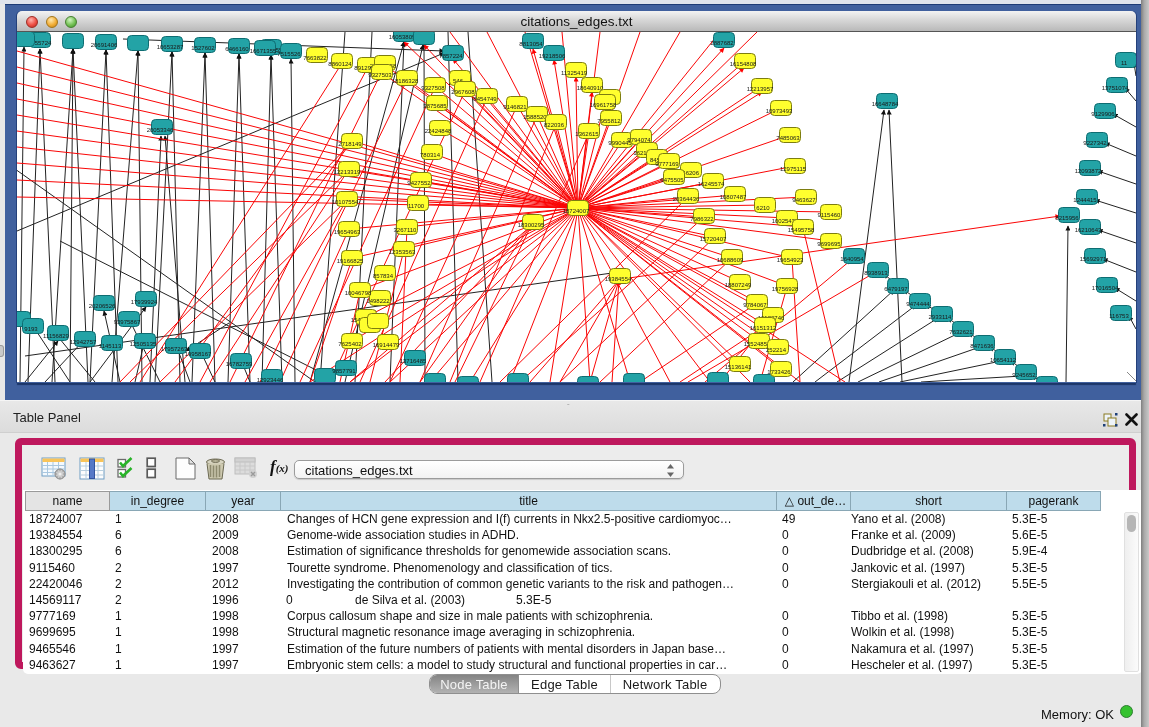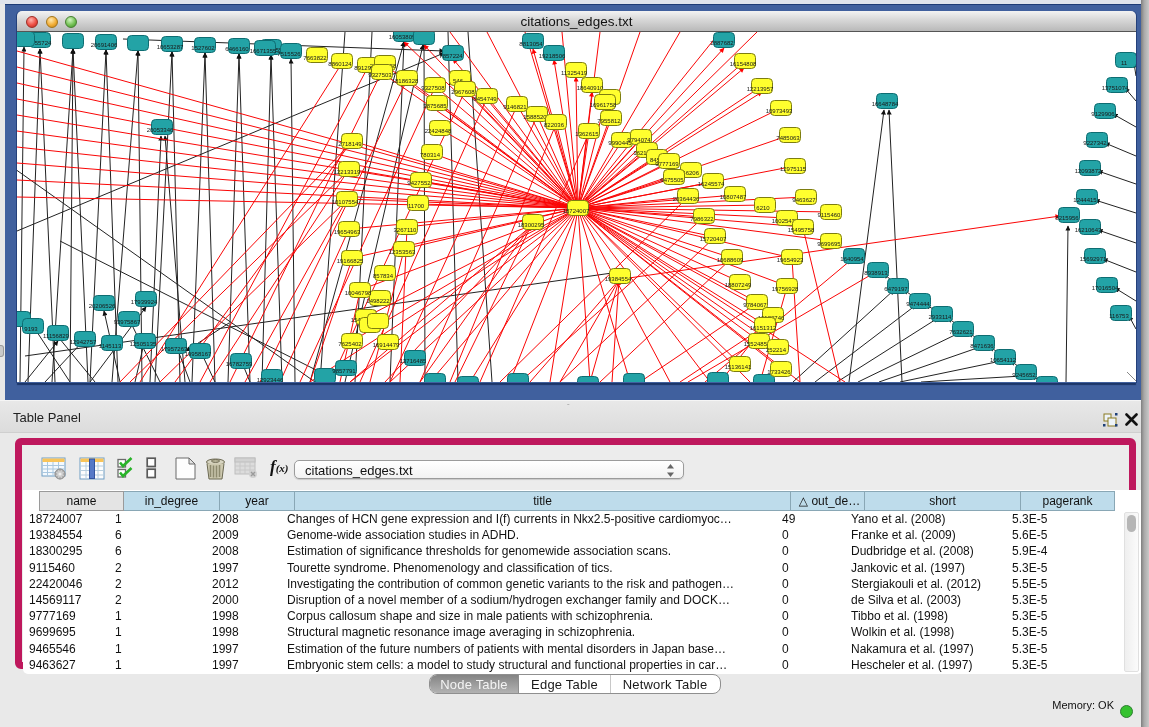--- a/index.html
+++ b/index.html
@@ -18,37 +18,37 @@
 #tablepanel{position:absolute;left:0;top:400px;width:1141px;height:327px;background:#e9e9e9}
 #tpheader{position:absolute;left:0;top:0;width:1141px;height:33px;background:linear-gradient(#e8e8e8,#dcdcdc);border-top:1px solid #f5f5f5;border-bottom:1px solid #cfcfcf}
 #tpheader span{position:absolute;left:13px;top:9px;font-size:13px;color:#222}
 #notch{position:absolute;left:567px;top:1px;color:#9a9a9a;font-size:8px}
 #container{position:absolute;left:15px;top:38px;width:1121px;height:231px;border:7px solid #be185d;border-radius:6px;background:#ececec}
 #toolbar{position:absolute;left:0;top:0;width:100%;height:45px}
 .icon{position:absolute;top:12px}
 #dropdown{position:absolute;left:272px;top:15px;width:390px;height:19px;background:linear-gradient(#fff,#f2f2f2);border:1px solid #9b9b9b;border-radius:5px;box-shadow:0 1px 1px rgba(0,0,0,.15)}
 #dropdown span{position:absolute;left:10px;top:2px;font-size:13px;color:#111}
 #tablearea{position:absolute;left:1px;top:45px;width:1119px;height:184px;background:#fff;border-radius:0 0 5px 5px;overflow:hidden}
-#thead{position:absolute;left:16px;top:1px;height:20px;display:flex;font-size:12px;color:#111}
+#thead{position:absolute;left:2px;top:1px;height:20px;display:flex;font-size:12px;color:#111}
 #thead div{background:#bedceb;border:1px solid #89a7b5;border-left:none;text-align:center;line-height:18px;overflow:hidden}
 #thead div.first{background:#e4e4e4;border-left:1px solid #9a9a9a;border-color:#9a9a9a}
 #rowsarea{position:absolute;left:2px;top:21px;font-size:12px;color:#111}
 .tr{display:flex;height:16.2px;line-height:16.2px;white-space:nowrap}
 .tr div{overflow:hidden}
 .c0{width:85px;padding-left:4px}.c1{width:96px;padding-left:5px}.c2{width:75px;padding-left:6px}
 .c3{width:496px;padding-left:6px}.c4{width:74px;padding-left:5px}.c5{width:156px;text-align:left;padding-right:11px}
 .c6{width:94px;padding-left:5px}
 #vsb{position:absolute;right:3px;top:22px;width:15px;height:160px;background:linear-gradient(90deg,#efefef,#fbfbfb);border:1px solid #e0e0e0;border-radius:2px}
 #vsbthumb{position:absolute;left:2px;top:2px;width:9px;height:17px;background:#b6b6b6;border-radius:5px}
 #tabs{position:absolute;left:429px;top:274px;width:292px;height:20px;border:1px solid #8f8f8f;border-radius:8px;background:#fff;font-size:13px;font-weight:400;overflow:hidden;display:flex}
 #tabs div{text-align:center;line-height:19px;color:#1a1a1a;letter-spacing:0.2px}
 #tab1{width:89px;background:linear-gradient(#848484,#b2b2b2);color:#f4f4f4 !important;border-right:1px solid #8f8f8f}
 #tab2{width:92px;border-right:1px solid #c8c8c8}
 #tab3{width:108px}
-#memory{position:absolute;right:27px;top:299px;font-size:11px;color:#111}
+#memory{position:absolute;right:27px;top:307px;font-size:13px;color:#111}
 #memdot{position:absolute;right:8px;top:305px;width:13px;height:13px;border-radius:50%;background:#35c22f;border:1px solid #2e7d32}
 svg text{font-family:"Liberation Sans",sans-serif}
 </style></head>
 <body>
 <div id="desktop">
   <div id="frame">
     <div id="titlebar">
       <div id="title">citations_edges.txt</div>
       <div class="tl" id="tlr"></div>
         <div class="tl" id="tly"></div>
@@ -679,22 +679,21 @@
             <div class="c1">2</div>
             <div class="c2">2012</div>
             <div class="c3">Investigating the contribution of common genetic variants to the risk and pathogen…</div>
             <div class="c4">0</div>
             <div class="c5">Stergiakouli et al. (2012)</div>
             <div class="c6">5.5E-5</div>
           </div>
 <div class="tr">
             <div class="c0">14569117</div>
             <div class="c1">2</div>
-            <div class="c2">2000</div>
-            <div class="c3">Disruption of a novel member of a sodium/hydrogen exchanger family and DOCK…</div>
+            <div class="c2">1996</div>
             <div class="c4">0</div>
             <div class="c5">de Silva et al. (2003)</div>
             <div class="c6">5.3E-5</div>
           </div>
 <div class="tr">
             <div class="c0">9777169</div>
             <div class="c1">1</div>
             <div class="c2">1998</div>
             <div class="c3">Corpus callosum shape and size in male patients with schizophrenia.</div>
             <div class="c4">0</div>

